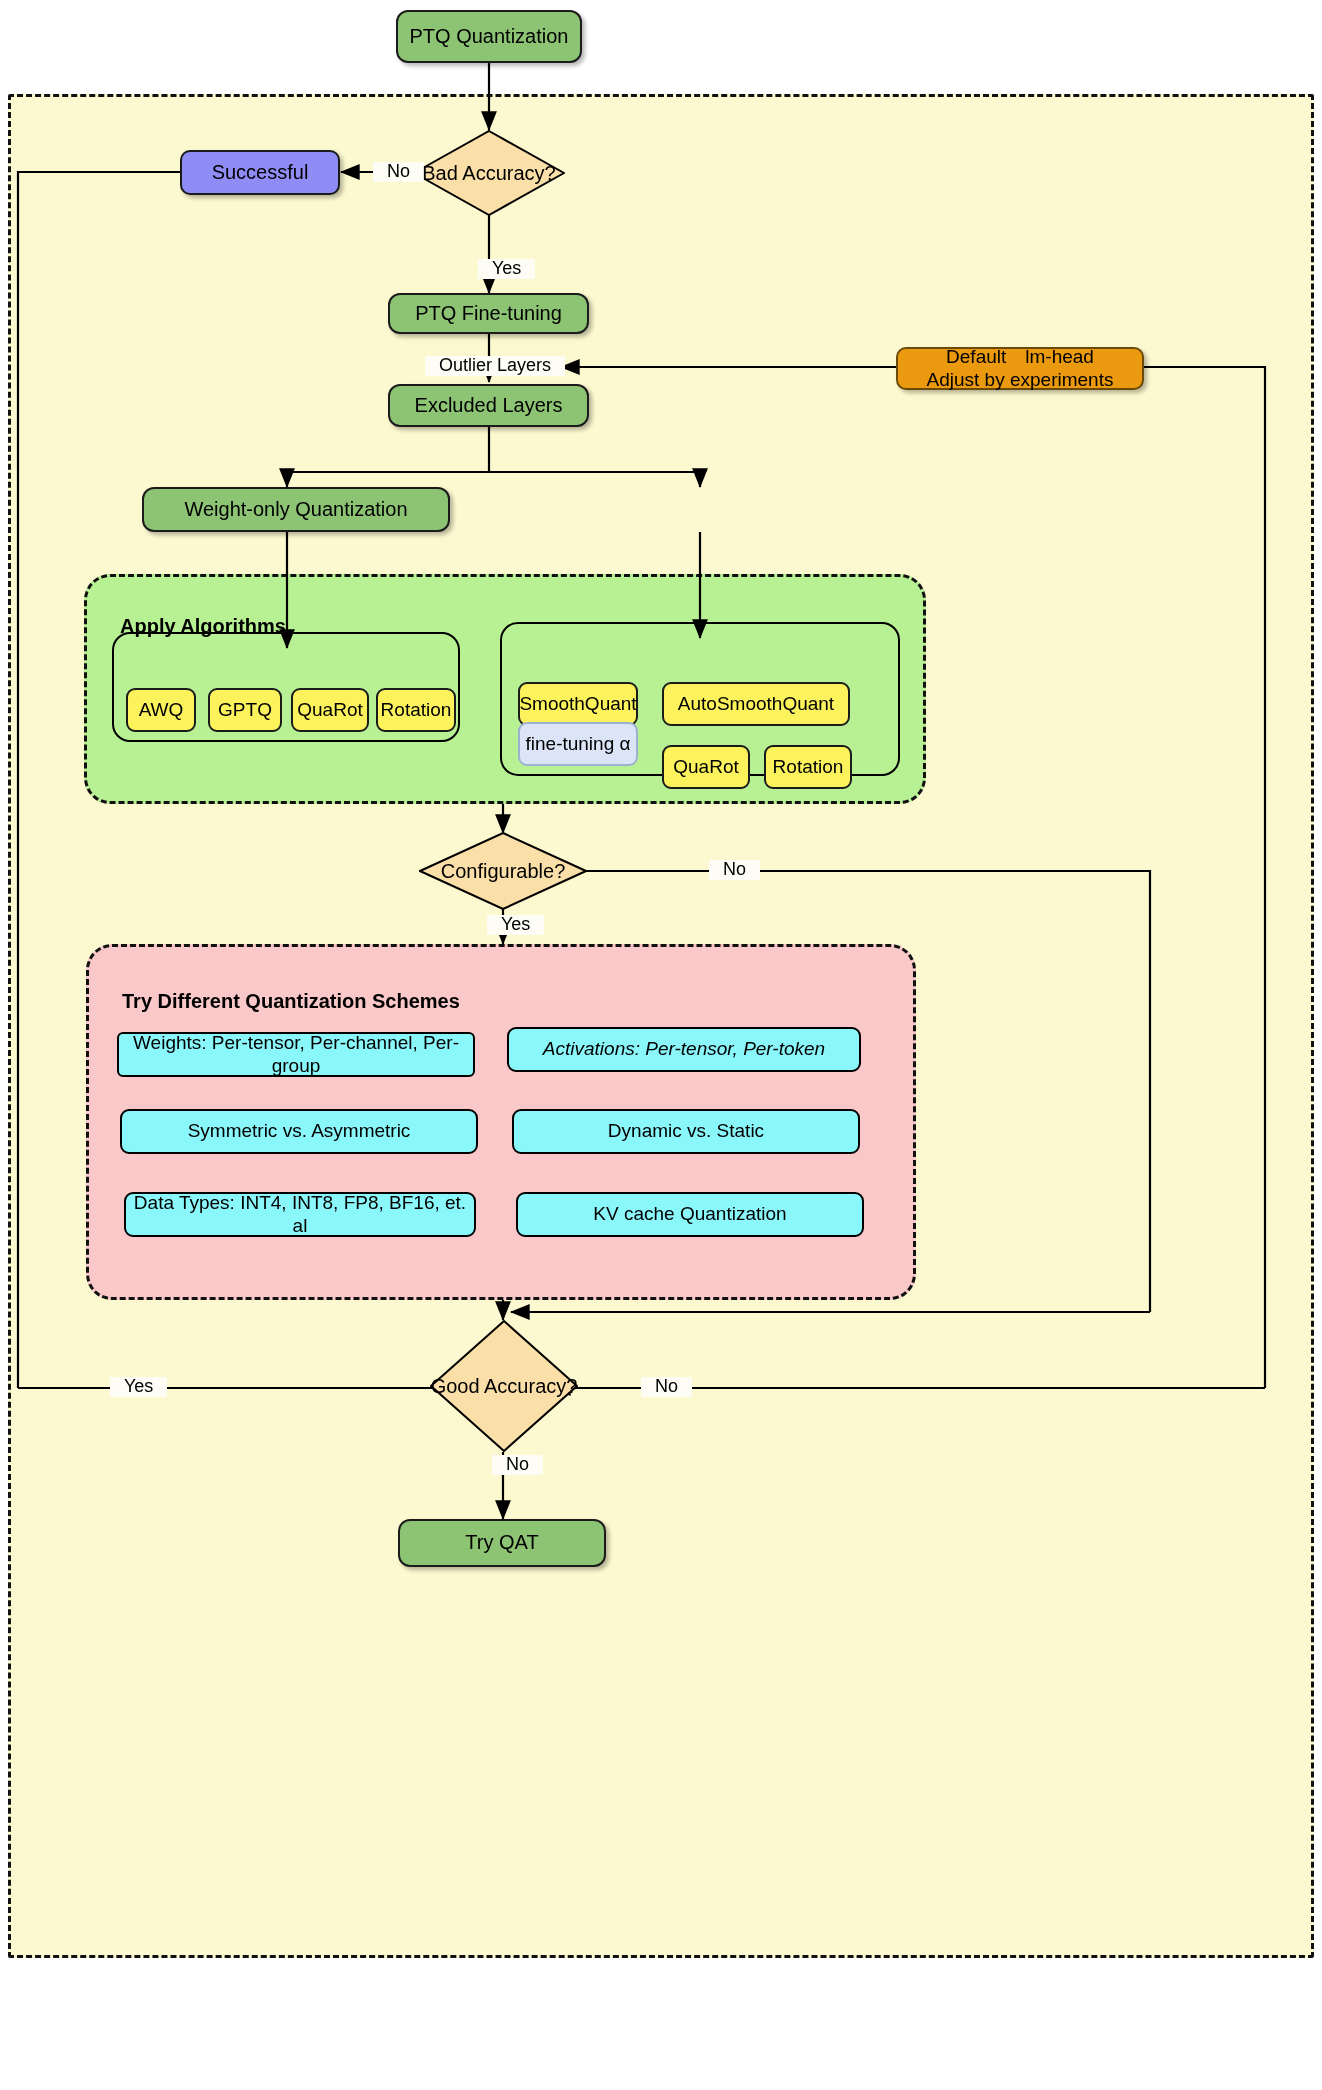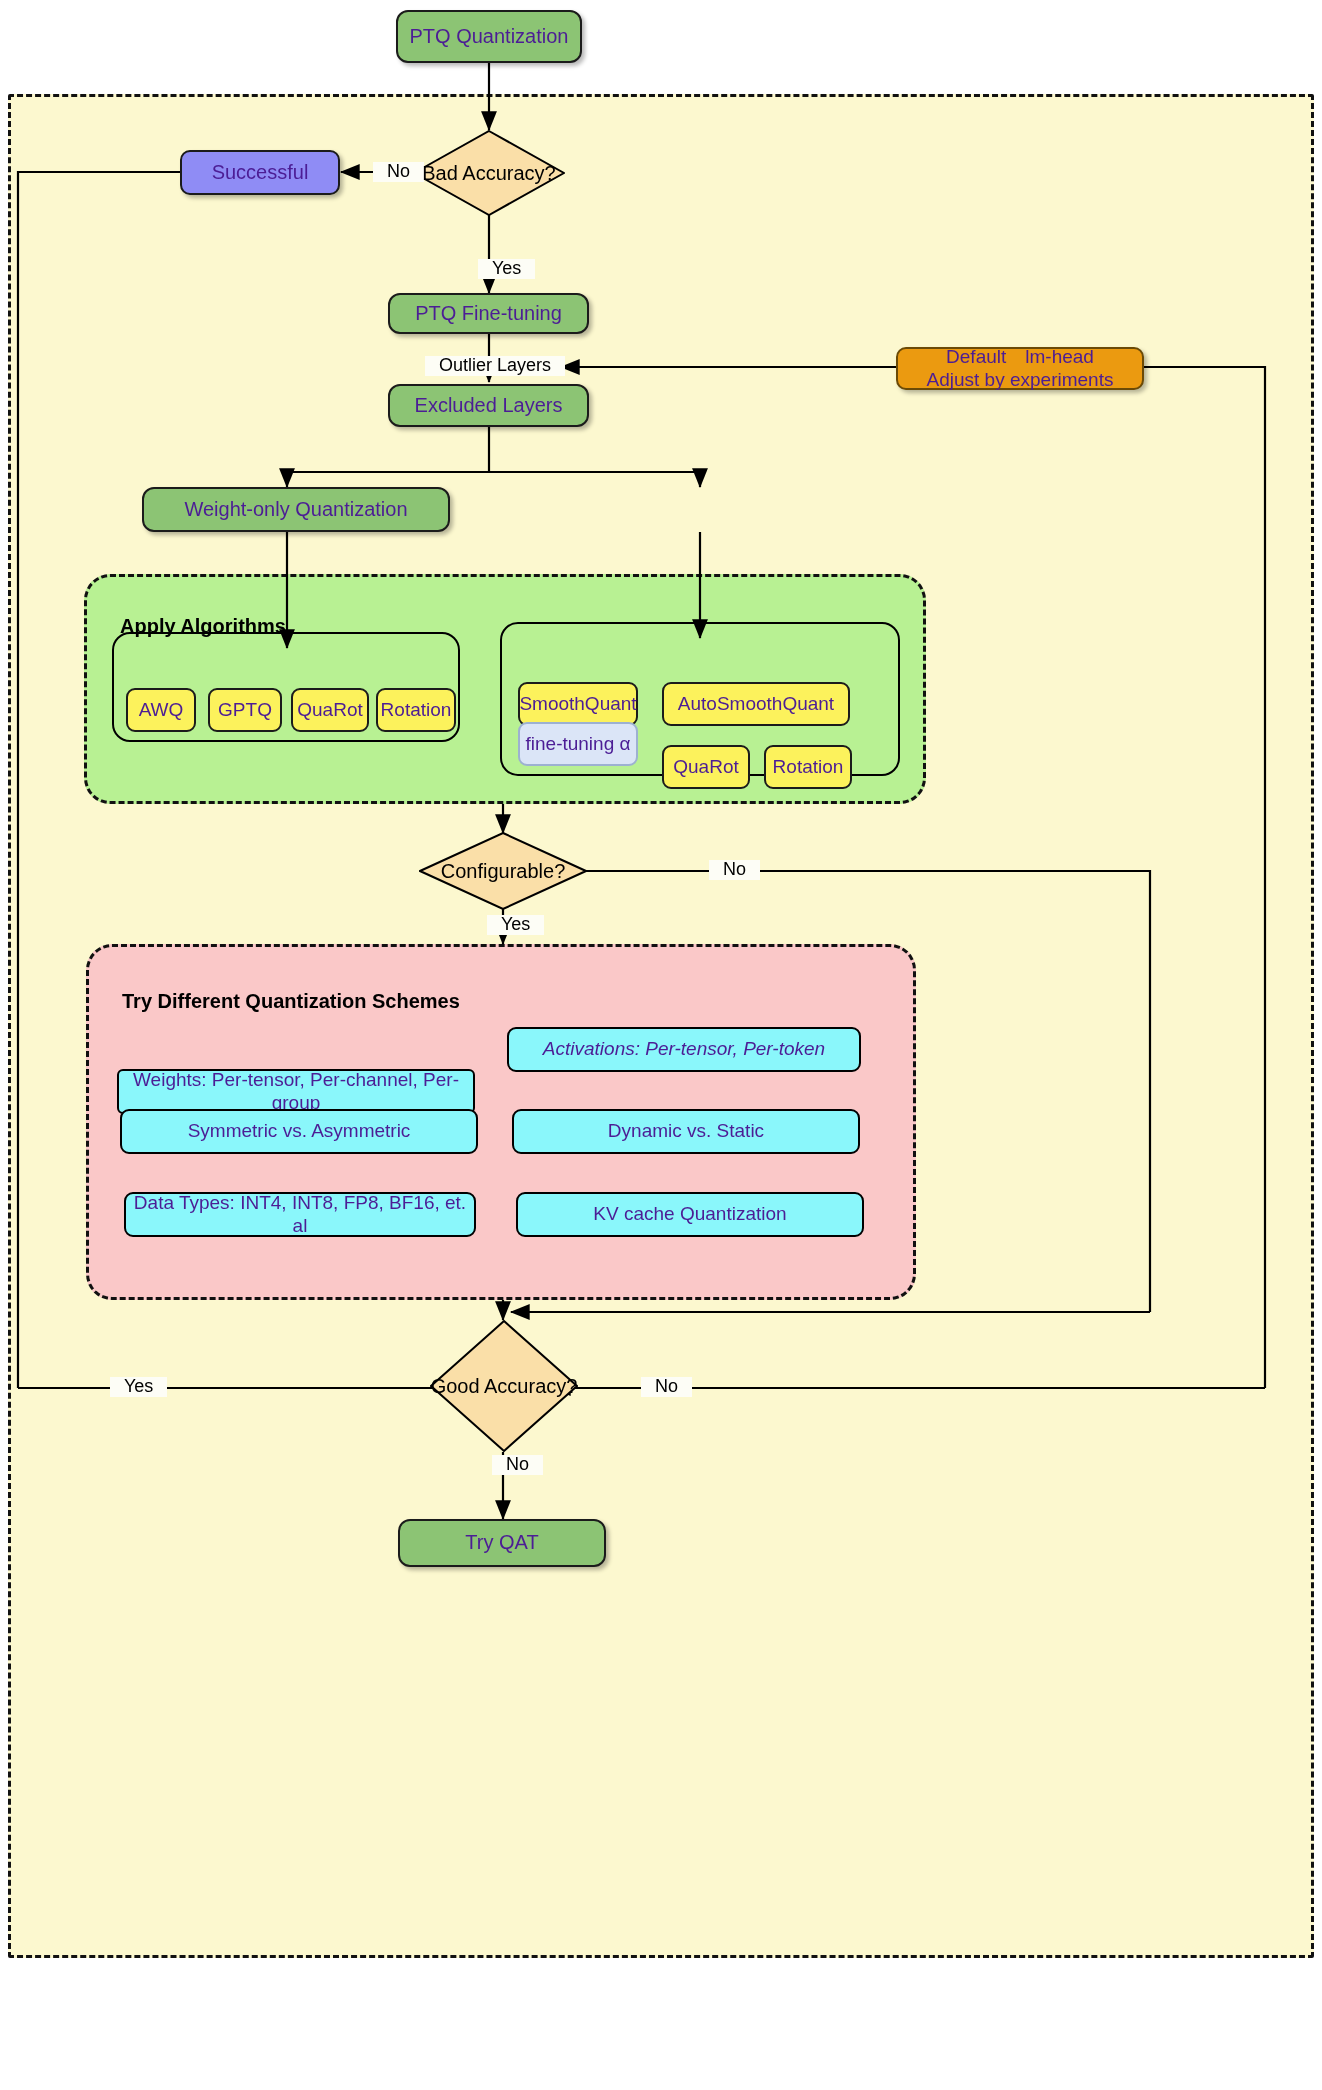--- a/index.html
+++ b/index.html
@@ -22,21 +22,21 @@
     height: 2090px;
     pointer-events: none;
   }
   .node {
     position: absolute;
     box-sizing: border-box;
     display: flex;
     align-items: center;
     justify-content: center;
     text-align: center;
-    color: #4c1d95;
+    color: #000000;
     line-height: 1.18;
   }
   
   .proc {
     background: #8cc474;
     border: 2px solid #1b1b1b;
     border-radius: 12px;
     font-size: 20px;
     box-shadow: 3px 3px 4px rgba(0,0,0,0.28);
   }
@@ -248,21 +248,21 @@
   <div class="node chip-yellow" style="left:662px; top:722px; width:88px; height:44px;">QuaRot</div>
   <div class="node chip-yellow" style="left:764px; top:722px; width:88px; height:44px;">Rotation</div>
 
   <div class="diamond-wrap" style="left:419px; top:832px; width:168px; height:78px;">
     <svg class="diamond-shape" viewBox="0 0 168 78" preserveAspectRatio="none">
       <polygon points="84,1 167,39 84,77 1,39" fill="#fadfa8" stroke="#000" stroke-width="2"></polygon>
     </svg>
     <span class="diamond-label">Configurable?</span>
   </div>
 
-  <div class="node chip-cyan" style="left:117px; top:1069px; width:358px; height:45px;border-radius:6px;">Weights: Per-tensor, Per-channel, Per-group</div>
+  <div class="node chip-cyan" style="left:117px; top:1032px; width:358px; height:45px;border-radius:6px;">Weights: Per-tensor, Per-channel, Per-group</div>
   <div class="node chip-cyan" style="left:507px; top:1027px; width:354px; height:45px;font-style:italic;">Activations: Per-tensor, Per-token</div>
 
   <div class="node chip-cyan" style="left:512px; top:1109px; width:348px; height:45px;">Dynamic vs. Static</div>
   <div class="node chip-cyan" style="left:120px; top:1109px; width:358px; height:45px;">Symmetric vs. Asymmetric</div>
 
   <div class="node chip-cyan" style="left:124px; top:1192px; width:352px; height:45px;">Data Types: INT4, INT8, FP8, BF16, et. al</div>
   <div class="node chip-cyan" style="left:516px; top:1192px; width:348px; height:45px;">KV cache Quantization</div>
 
   <div class="diamond-wrap" style="left:430px; top:1320px; width:148px; height:132px;">
     <svg class="diamond-shape" viewBox="0 0 148 132" preserveAspectRatio="none">

